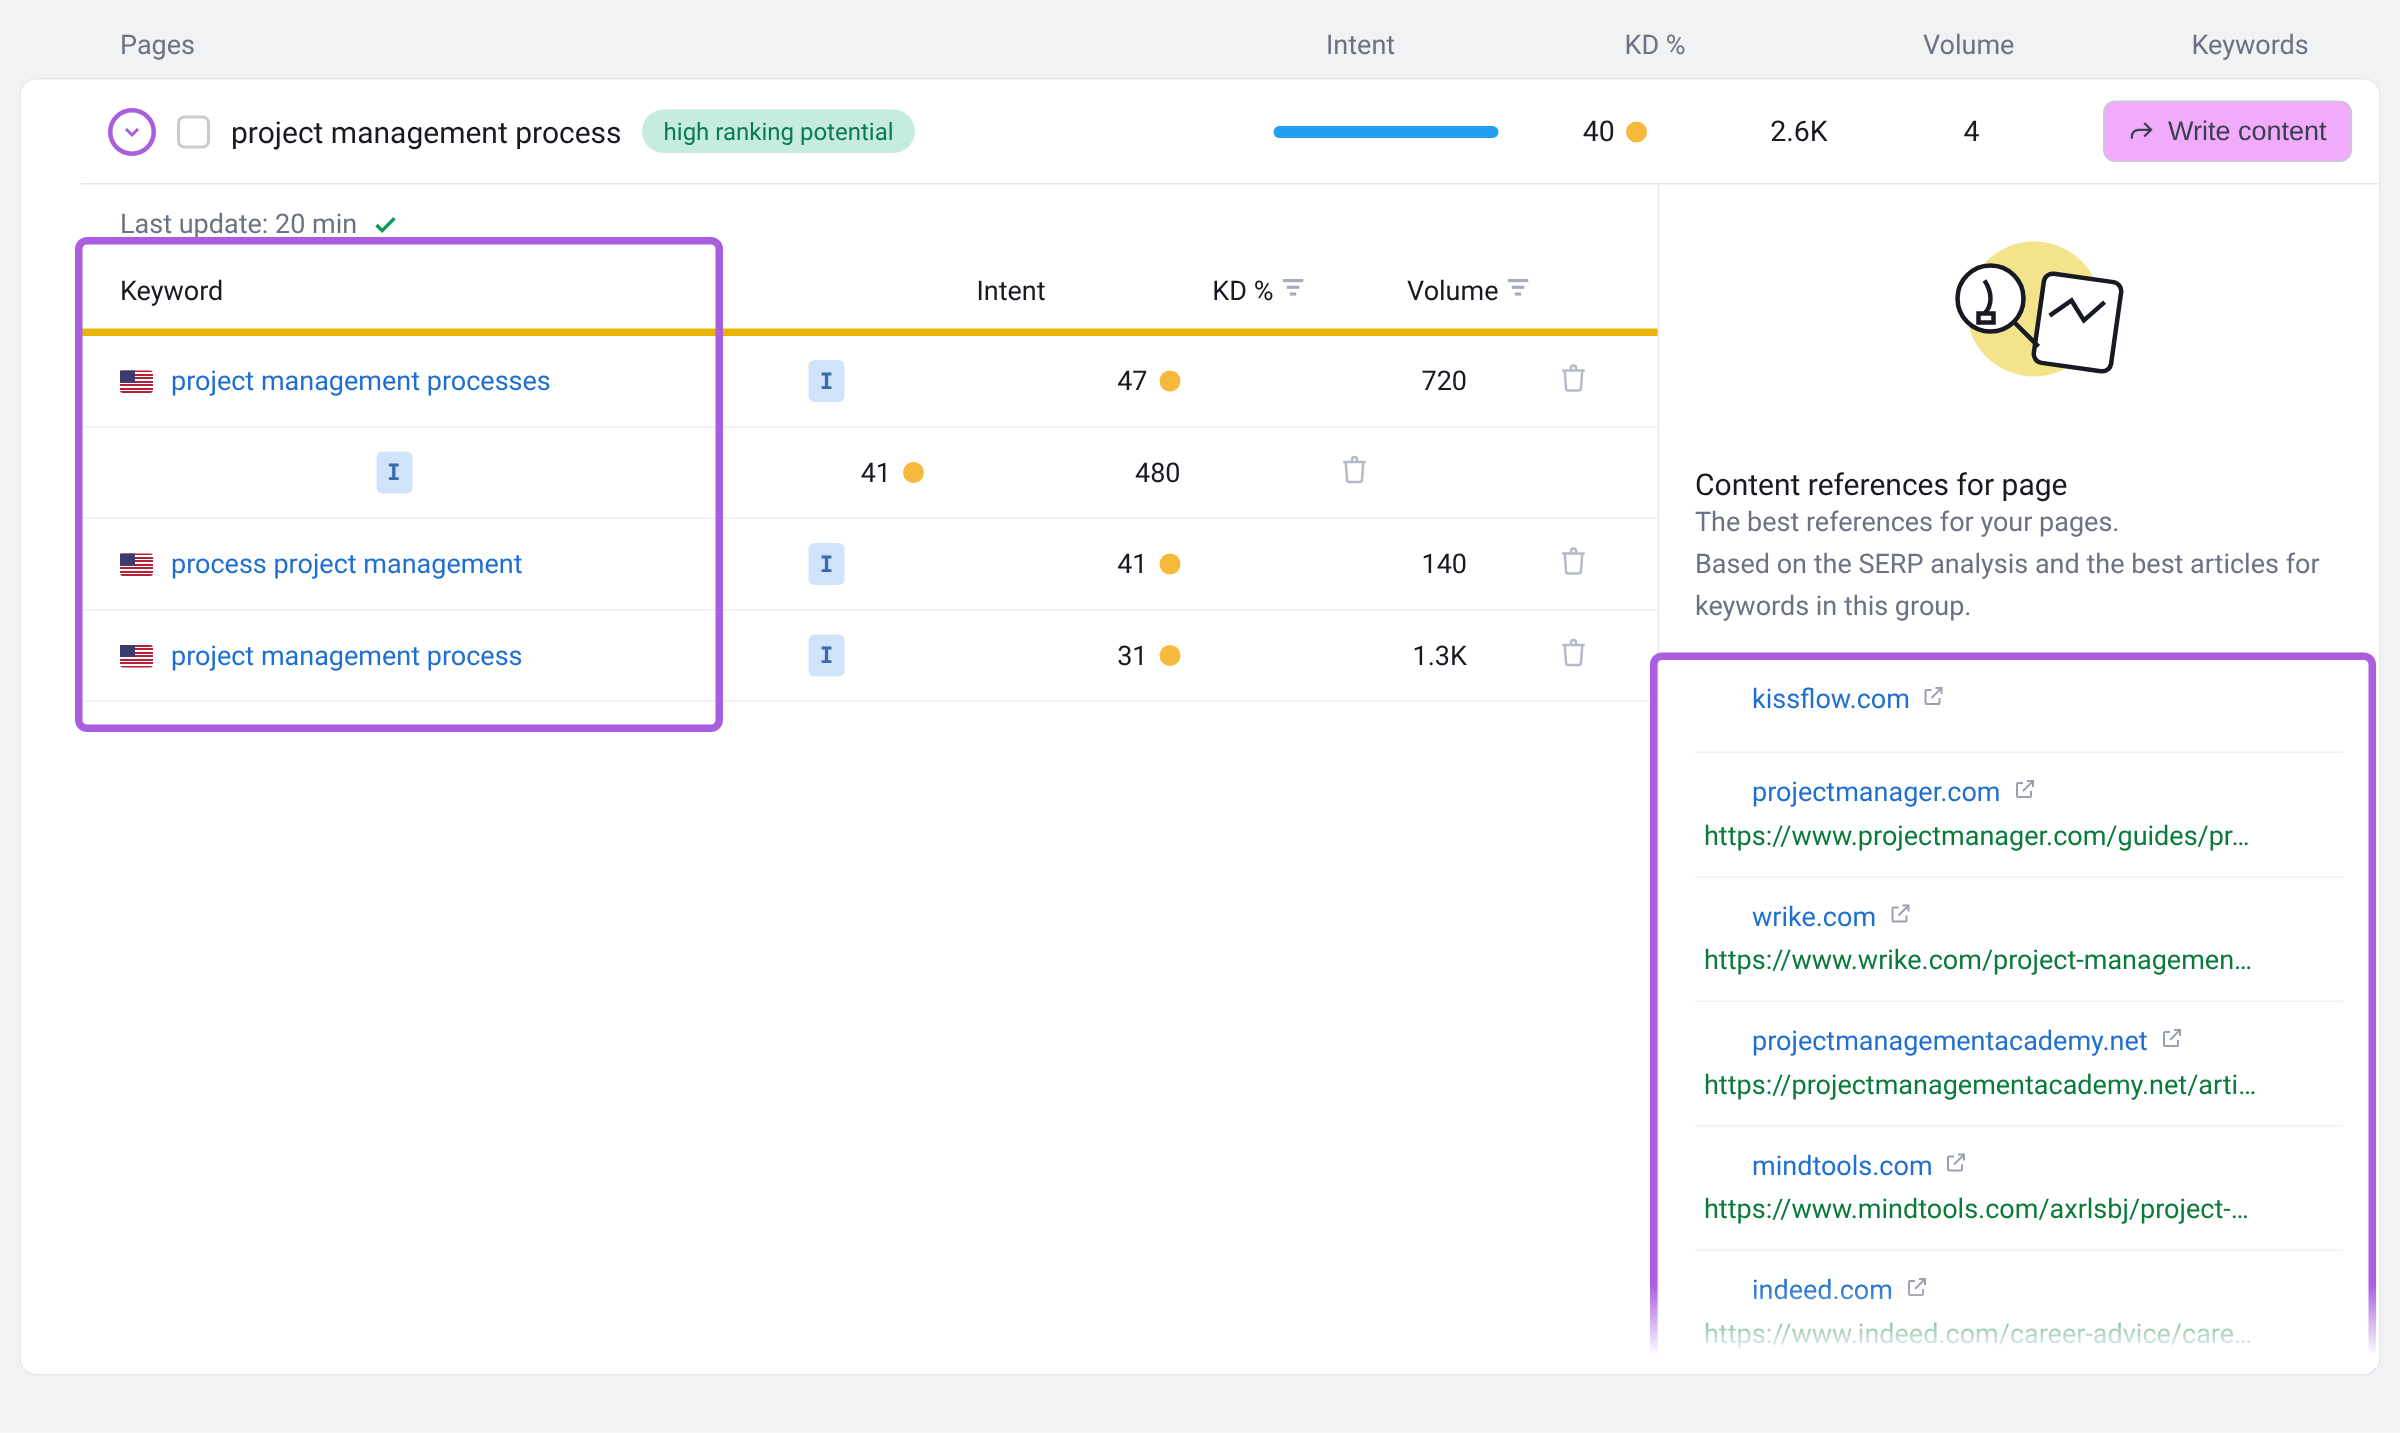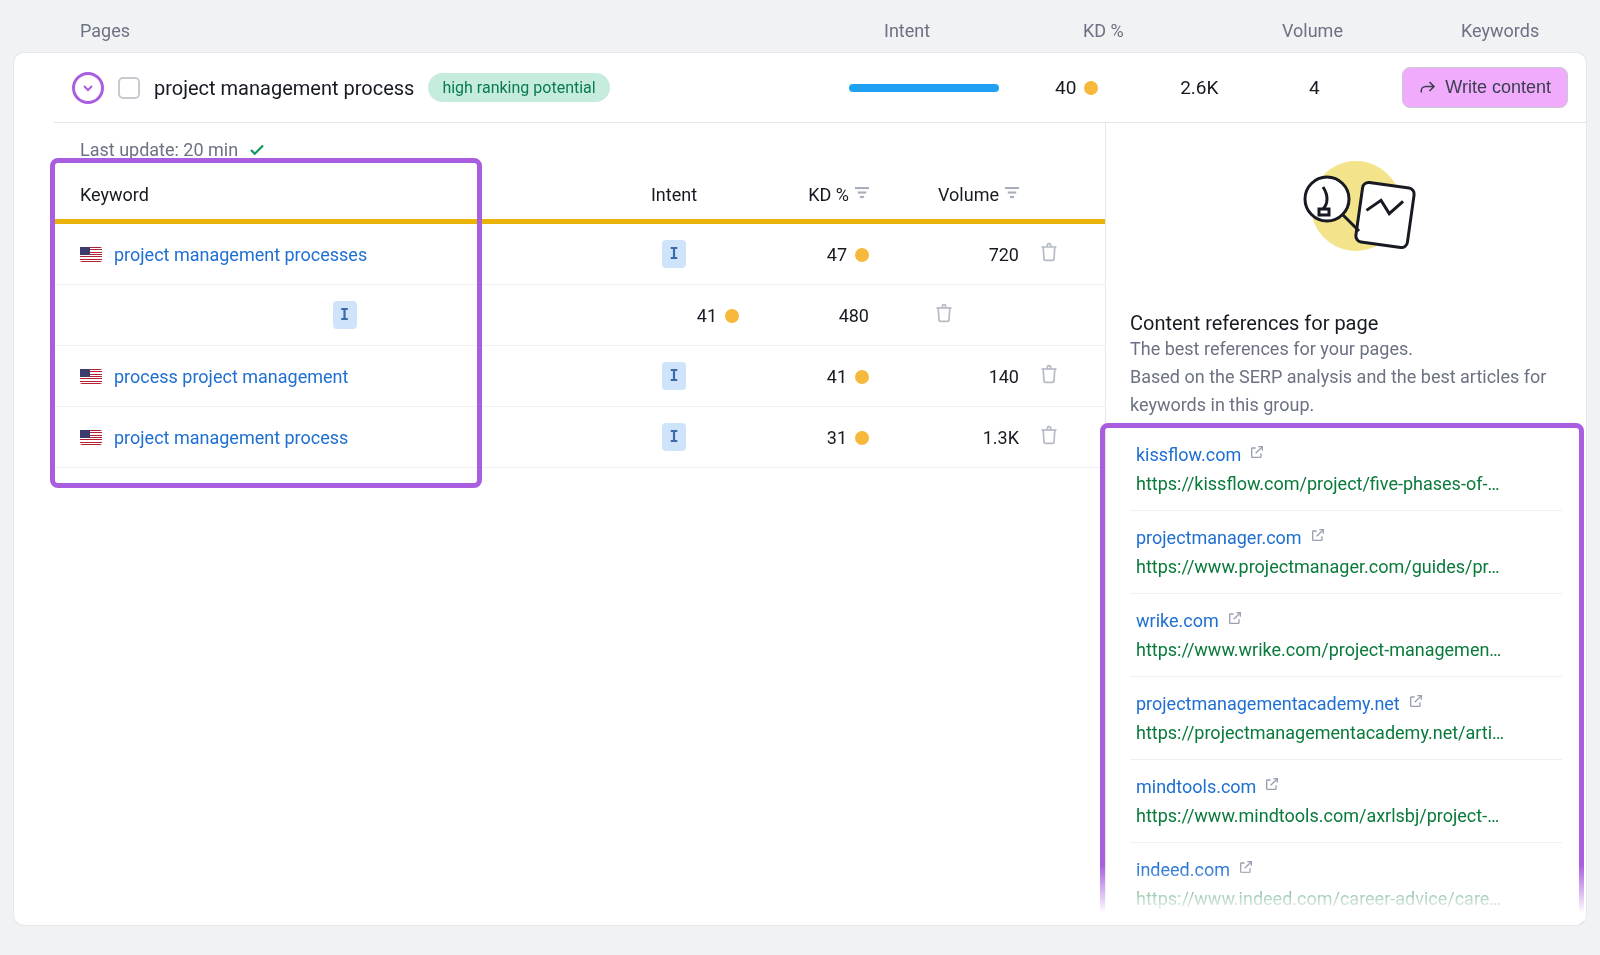--- a/index.html
+++ b/index.html
@@ -118,20 +118,21 @@
   .hdr .h-right { text-align: right; display:flex; justify-content:flex-end; align-items:center; gap:6px; color:#171a22;}
   .hdr .h-center { text-align:center; }
   .sort-icon svg { width:14px; height:14px; fill:#a8adba; }
   .kw-row {
     display: grid;
     grid-template-columns: 1fr 130px 130px 150px 60px;
     padding: 16px 26px;
     border-bottom: 1px solid #eef0f3;
     align-items: center;
     font-size: 18px;
+    gap: 41px;
   }
   .kw-cell-keyword { display:flex; align-items:center; gap:12px; }
   .flag {
     width:22px; height:15px; border-radius:2px;
     background: linear-gradient(to bottom,
       #b22234 0 7.7%, #fff 7.7% 15.4%, #b22234 15.4% 23%, #fff 23% 30.8%,
       #b22234 30.8% 38.4%, #fff 38.4% 46.1%, #b22234 46.1% 53.8%, #fff 53.8% 61.5%,
       #b22234 61.5% 69.2%, #fff 69.2% 76.9%, #b22234 76.9% 84.6%, #fff 84.6% 92.3%,
       #b22234 92.3% 100%);
     position:relative; flex:0 0 auto;
@@ -156,27 +157,27 @@
     position:absolute; border:5px solid #a95ee0; border-radius:8px;
     pointer-events:none;
   }
   .left-block-wrap { position:relative; }
 
   
   .right-pane { padding: 28px 0 0 0; display:flex; flex-direction:column; align-items:center;}
   .idea-illustration { margin-bottom: 36px; }
   .right-body { width:100%; padding: 0 24px; }
   .ref-title { font-size: 20px; color:#171a22; margin-bottom: 0; }
-  .ref-desc { font-size: 18px; color:#6c7283; line-height:1.55; margin-bottom: 8px;}
+  .ref-desc { font-size: 18px; color:#6c7283; line-height:1.55; margin-bottom: 20px;}
   .ref-list { position:relative; }
   .ref-item {
     border-top: 1px solid #eef0f3;
     padding: 16px 6px 16px 6px;
   }
-  .ref-domain { display:flex; align-items:center; gap:8px; margin-bottom:8px;}
+  .ref-domain { display:flex; align-items:center; gap:8px; margin-bottom:8px;margin-left:32px;}
   .ref-domain a { color:#1f6fd1; font-size:18px; text-decoration:none; }
   .ext-icon svg { width:16px; height:16px; stroke:#9aa0af; fill:none; stroke-width:2;}
   .ref-url { color:#0a7a3b; font-size:18px; white-space:nowrap; overflow:hidden; text-overflow:ellipsis;}
   .ref-highlight {
     position:absolute; border:5px solid #a95ee0; border-radius:8px;
     top:-4px; left:-30px; right:-22px; bottom:-6px;
     pointer-events:none;
   }
   .fade-bottom {
     position:absolute; left:0; right:0; bottom:0; height:60px;
@@ -365,21 +366,20 @@
     <div class="ref-domain">
       <a href="#">kissflow.com</a>
       <span class="ext-icon">
         <svg viewBox="0 0 24 24">
                       <path d="M14 4h6v6"></path>
                       <path d="M20 4L10 14"></path>
                       <path d="M18 14v5a1 1 0 0 1-1 1H5a1 1 0 0 1-1-1V7a1 1 0 0 1 1-1h5"></path>
                     </svg>
       </span>
     </div>
-    <div class="ref-url">https://kissflow.com/project/five-phases-of-…</div>
               </div>
               <div class="ref-item">
     <div class="ref-domain">
       <a href="#">projectmanager.com</a>
       <span class="ext-icon">
         <svg viewBox="0 0 24 24">
                       <path d="M14 4h6v6"></path>
                       <path d="M20 4L10 14"></path>
                       <path d="M18 14v5a1 1 0 0 1-1 1H5a1 1 0 0 1-1-1V7a1 1 0 0 1 1-1h5"></path>
                     </svg>

